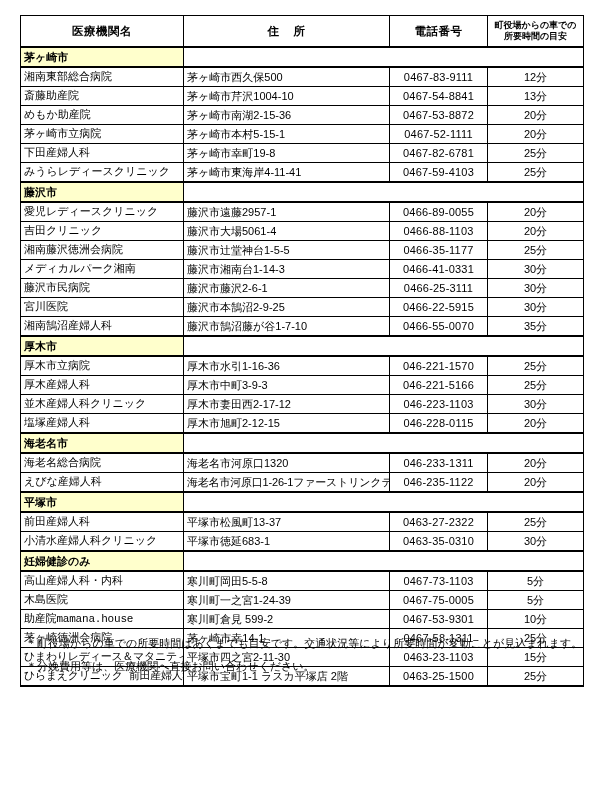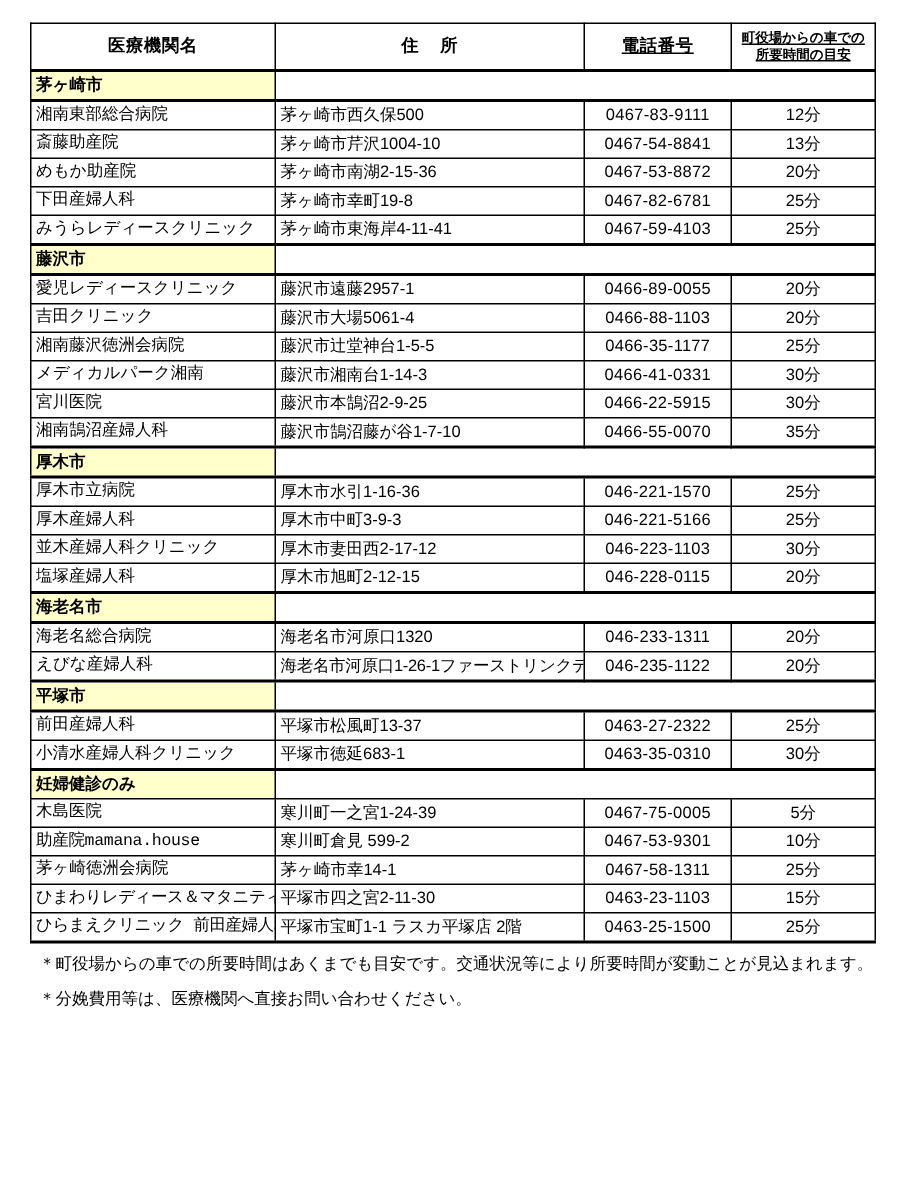--- a/index.html
+++ b/index.html
@@ -53,22 +53,22 @@
     height: 30px;
     font-weight: bold;
     text-align: center;
     font-size: 11px;
     border-top: 2px solid #000000;
     border-bottom: 2px solid #000000;
   }
   thead th.head-name { font-size: 11.5px; letter-spacing: 0.5px; }
   thead th.head-addr { font-size: 11.5px; letter-spacing: 0.5px; }
   thead th.head-addr .sp { display: inline-block; width: 14px; }
-  thead th.head-tel  { font-size: 11.5px; letter-spacing: 0.5px; text-decoration: underline; }
-  thead th.head-time { font-size: 9px; line-height: 1.25; text-decoration: underline; }
+  thead th.head-tel  { font-size: 11.5px; letter-spacing: 0.5px; }
+  thead th.head-time { font-size: 9px; line-height: 1.25; }
 
   tbody tr.data-row td { height: 18px; font-size: 11px; }
   tbody tr.data-row td.name { text-align: left; font-family: Liberation Mono, monospace; }
   tbody tr.data-row td.addr { text-align: left; }
   tbody tr.data-row td.tel  { text-align: center; letter-spacing: 0.2px; }
   tbody tr.data-row td.time { text-align: center; }
 
   tbody tr.section-row td { height: 18px; }
   tbody tr.section-row td.sec-label {
     background: #ffffcc;
@@ -136,20 +136,26 @@
             <td class="tel">0467-54-8841</td>
             <td class="time">13分</td>
           </tr>
           <tr class="data-row">
             <td class="name">めもか助産院</td>
             <td class="addr">茅ヶ崎市南湖2-15-36</td>
             <td class="tel">0467-53-8872</td>
             <td class="time">20分</td>
           </tr>
           <tr class="data-row">
+            <td class="name">茅ヶ崎市立病院</td>
+            <td class="addr">茅ヶ崎市本村5-15-1</td>
+            <td class="tel">0467-52-1111</td>
+            <td class="time">20分</td>
+          </tr>
+          <tr class="data-row">
             <td class="name">下田産婦人科</td>
             <td class="addr">茅ヶ崎市幸町19-8</td>
             <td class="tel">0467-82-6781</td>
             <td class="time">25分</td>
           </tr>
           <tr class="data-row">
             <td class="name">みうらレディースクリニック</td>
             <td class="addr">茅ヶ崎市東海岸4-11-41</td>
             <td class="tel">0467-59-4103</td>
             <td class="time">25分</td>
@@ -173,20 +179,26 @@
           <tr class="data-row">
             <td class="name">湘南藤沢徳洲会病院</td>
             <td class="addr">藤沢市辻堂神台1-5-5</td>
             <td class="tel">0466-35-1177</td>
             <td class="time">25分</td>
           </tr>
           <tr class="data-row">
             <td class="name">メディカルパーク湘南</td>
             <td class="addr">藤沢市湘南台1-14-3</td>
             <td class="tel">0466-41-0331</td>
+            <td class="time">30分</td>
+          </tr>
+          <tr class="data-row">
+            <td class="name">藤沢市民病院</td>
+            <td class="addr">藤沢市藤沢2-6-1</td>
+            <td class="tel">0466-25-3111</td>
             <td class="time">30分</td>
           </tr>
           <tr class="data-row">
             <td class="name">宮川医院</td>
             <td class="addr">藤沢市本鵠沼2-9-25</td>
             <td class="tel">0466-22-5915</td>
             <td class="time">30分</td>
           </tr>
           <tr class="data-row">
             <td class="name">湘南鵠沼産婦人科</td>
@@ -251,20 +263,26 @@
           <tr class="data-row">
             <td class="name">小清水産婦人科クリニック</td>
             <td class="addr">平塚市徳延683-1</td>
             <td class="tel">0463-35-0310</td>
             <td class="time">30分</td>
           </tr>
           <tr class="section-row">
             <td class="sec-label">妊婦健診のみ</td>
             <td class="sec-blank" colspan="3"></td>
           </tr>
+          <tr class="data-row section-after">
+            <td class="name">高山産婦人科・内科</td>
+            <td class="addr">寒川町岡田5-5-8</td>
+            <td class="tel">0467-73-1103</td>
+            <td class="time">5分</td>
+          </tr>
           <tr class="data-row">
             <td class="name">木島医院</td>
             <td class="addr">寒川町一之宮1-24-39</td>
             <td class="tel">0467-75-0005</td>
             <td class="time">5分</td>
           </tr>
           <tr class="data-row">
             <td class="name fit-small">助産院mamana.house</td>
             <td class="addr">寒川町倉見 599-2</td>
             <td class="tel">0467-53-9301</td>

